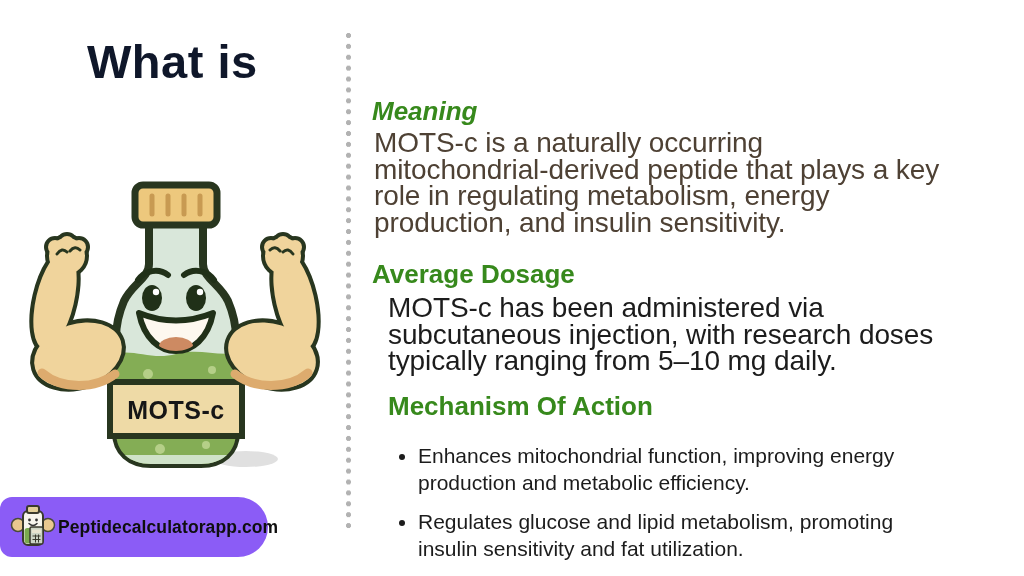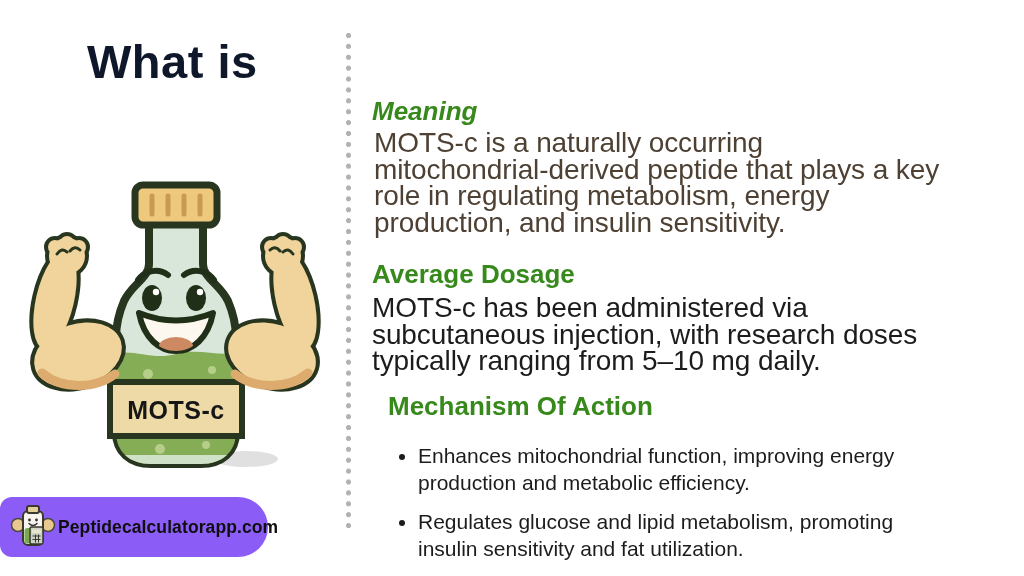--- a/index.html
+++ b/index.html
@@ -31,21 +31,21 @@
   }
 
   
   .right-col { position:absolute; left:372px; top:0; width:640px; height:576px; }
   .sec-heading { position:absolute; margin:0; font-size:26px; font-weight:bold; color:#37891c; line-height:30px; }
   .sec-body { position:absolute; margin:0; font-size:28px; line-height:26.5px; letter-spacing:-0.1px; }
 
   #h-meaning   { top:96px;  left:0;font-style:italic; }
   #p-meaning   { top:130px; left:2px; width:566px; color:#4e4134; }
   #h-dosage    { top:259px; left:0; }
-  #p-dosage    { top:295px; left:0; width:612px; color:#1c1c1c; }
+  #p-dosage    { top:295px; left:16px; width:612px; color:#1c1c1c; }
   #h-mechanism { top:391px; left:16px; }
   #ul-mechanism {
     position:absolute; top:430px; left:0; width:548px; margin:0; padding-left:34px;
     font-size:21px; line-height:27px; color:#1c1c1c;
   }
   #ul-mechanism li { margin:12px; }
 </style>
 </head>
 <body>
 

